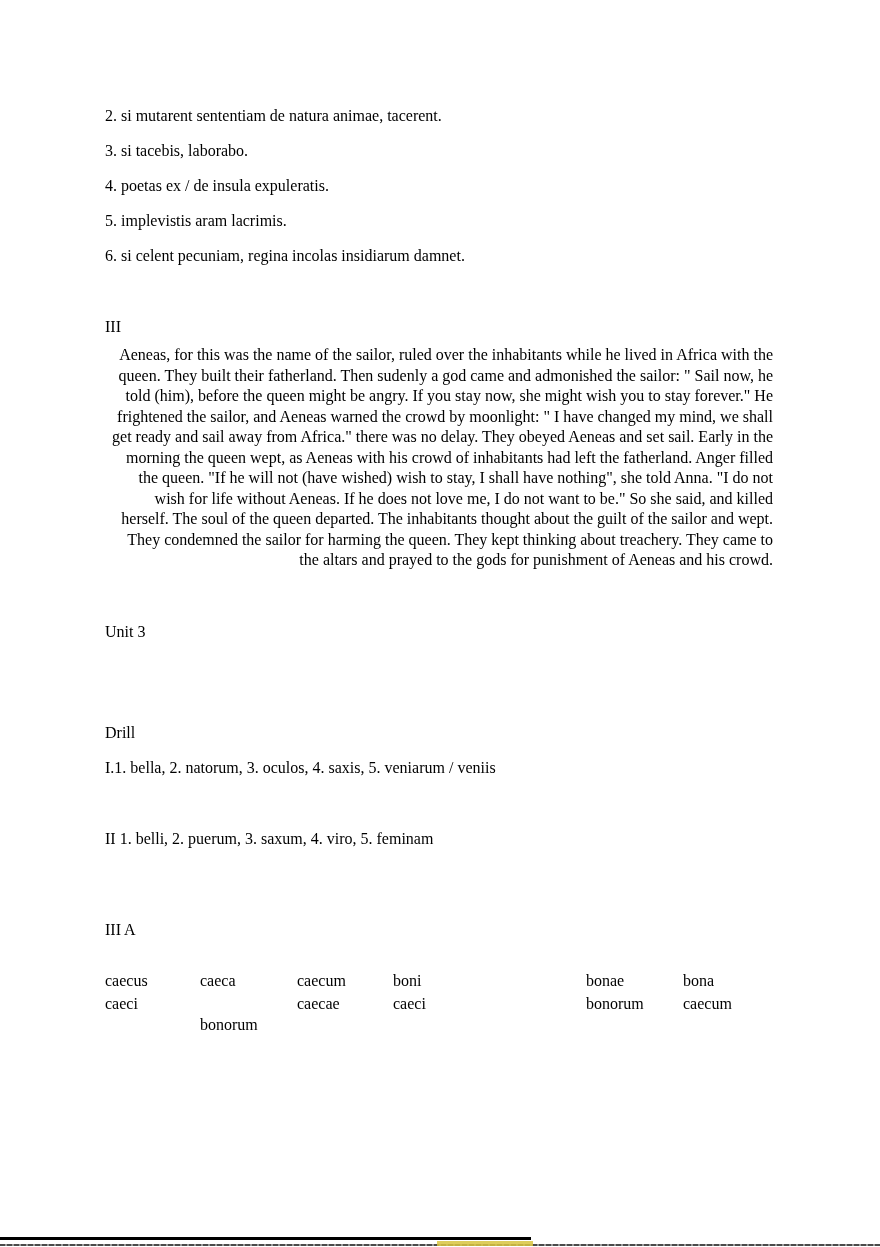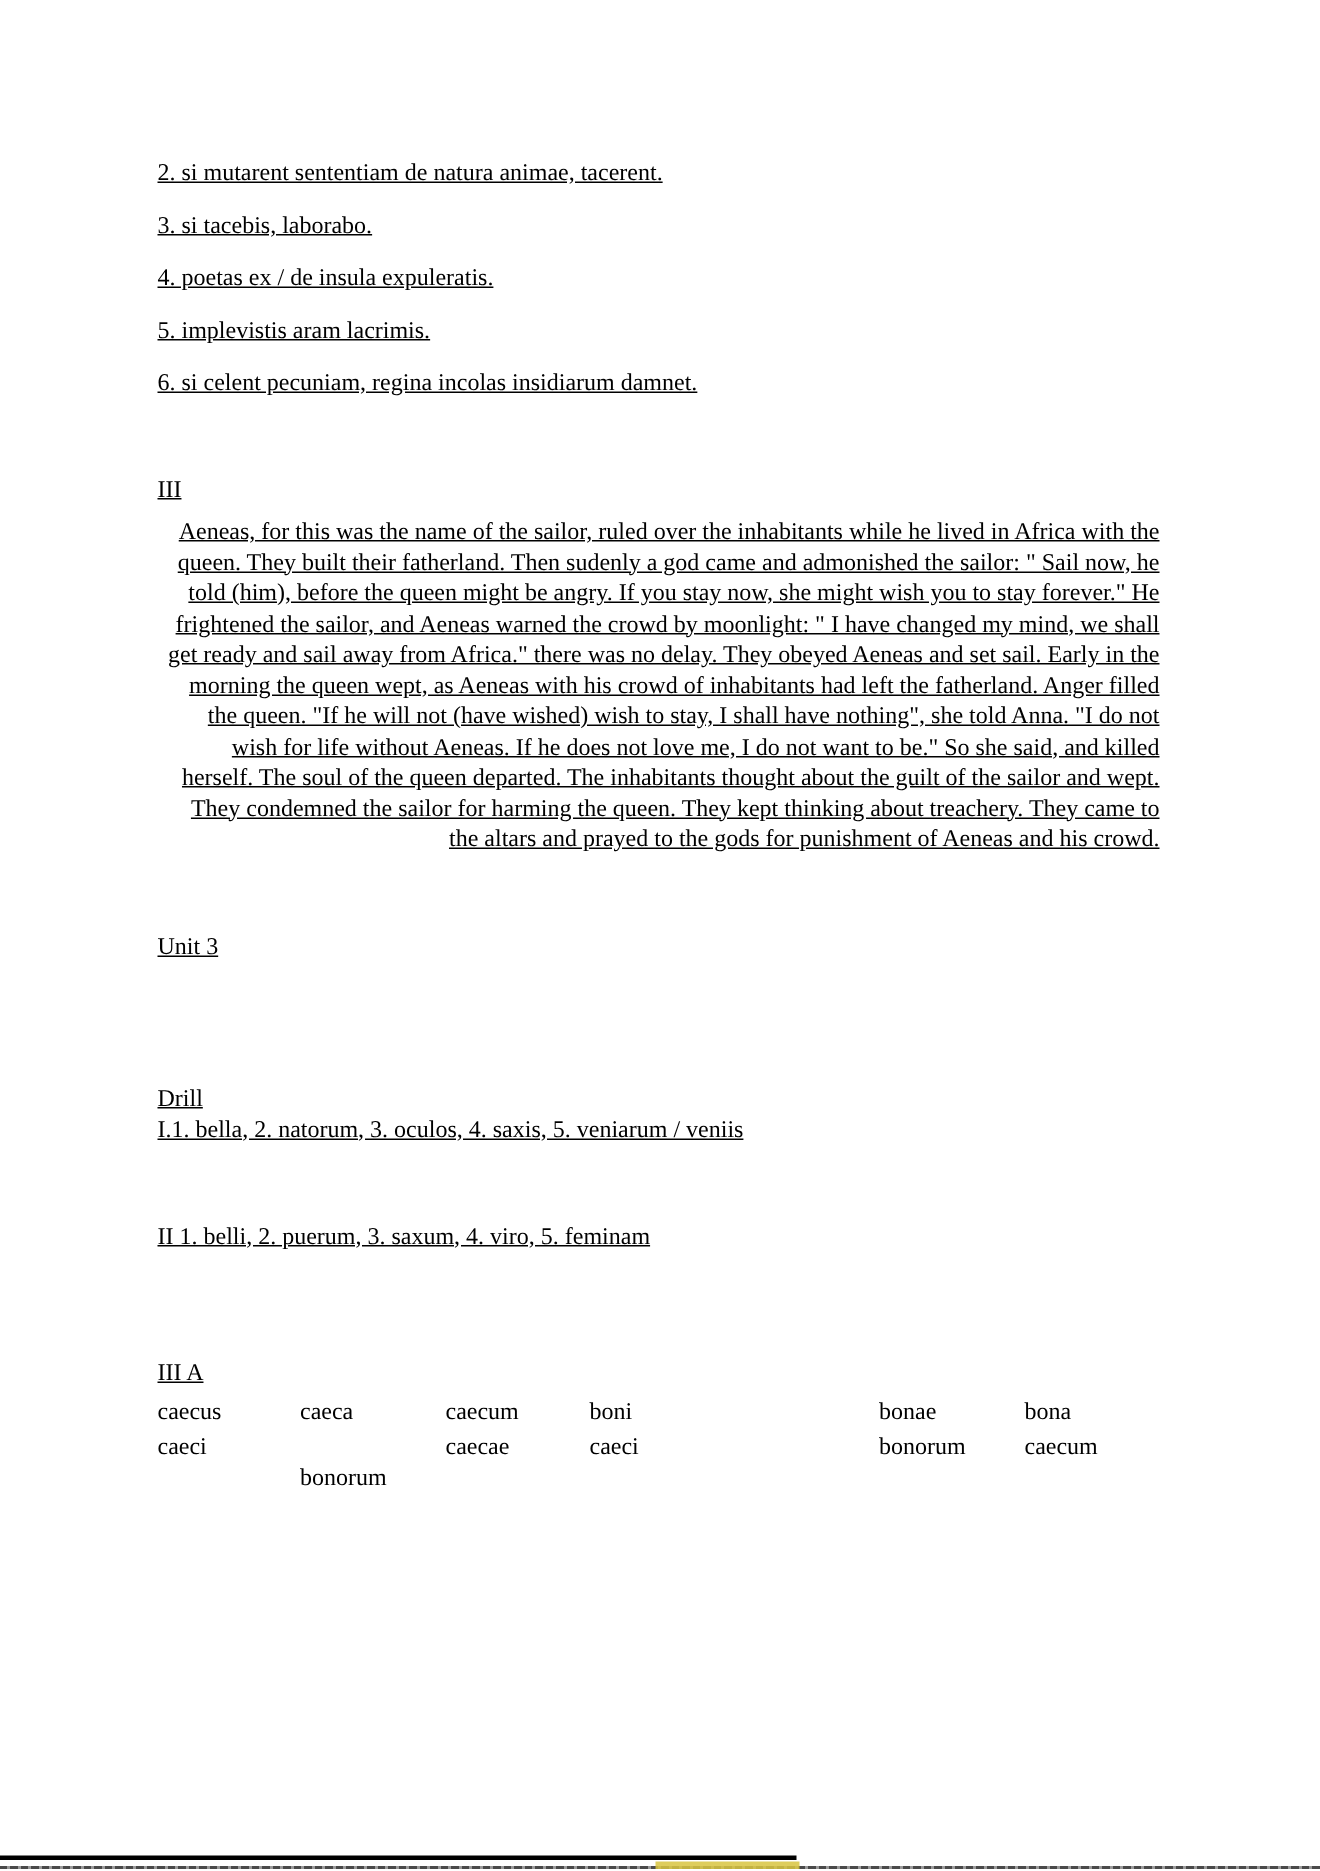--- a/index.html
+++ b/index.html
@@ -15,47 +15,46 @@
     font-size: 16px;
     color: #000000;
     overflow: hidden;
   }
   .page {
     position: relative;
     width: 880px;
     height: 1073px;
     box-sizing: border-box;
     padding: 105px 82px 0 105px;
-    text-decoration: underline;
   }
   .line {
     height: 21px;
     line-height: 21px;
     white-space: nowrap;
   }
   .exline { margin-bottom: 14px; }
   .sec-heading { margin-top: 50px; }
   .paragraph {
     margin-top: 8px;
     width: 668px;
     line-height: 20.5px;
     text-align: right;
   }
   .answer-key { margin-top: 84px; }
   .unit { margin-top: 50px; }
   .drill { margin-top: 80px; }
-  .drill-line-1 { margin-top: 0; }
+  .drill-line-1 { margin-top: 14px; }
   .drill-line-2 { margin-top: 50px; }
   .table-heading { margin-top: 70px; }
   .decl-row {
     position: relative;
     height: 21px;
     line-height: 21px;
   }
-  .decl-row-1 { margin-top: 5px; }
+  .decl-row-1 { margin-top: 30px; }
   .decl-row-2 { margin-top: 2px; }
   .decl-row-3 { margin-top: 0; }
   .cell { position: absolute; top: 0; white-space: nowrap; }
   .c0 { left: 0; }
   .c1 { left: 95px; }
   .c2 { left: 192px; }
   .c3 { left: 288px; }
   .c4 { left: 481px; }
   .c5 { left: 578px; }
   .bottom-rule {

